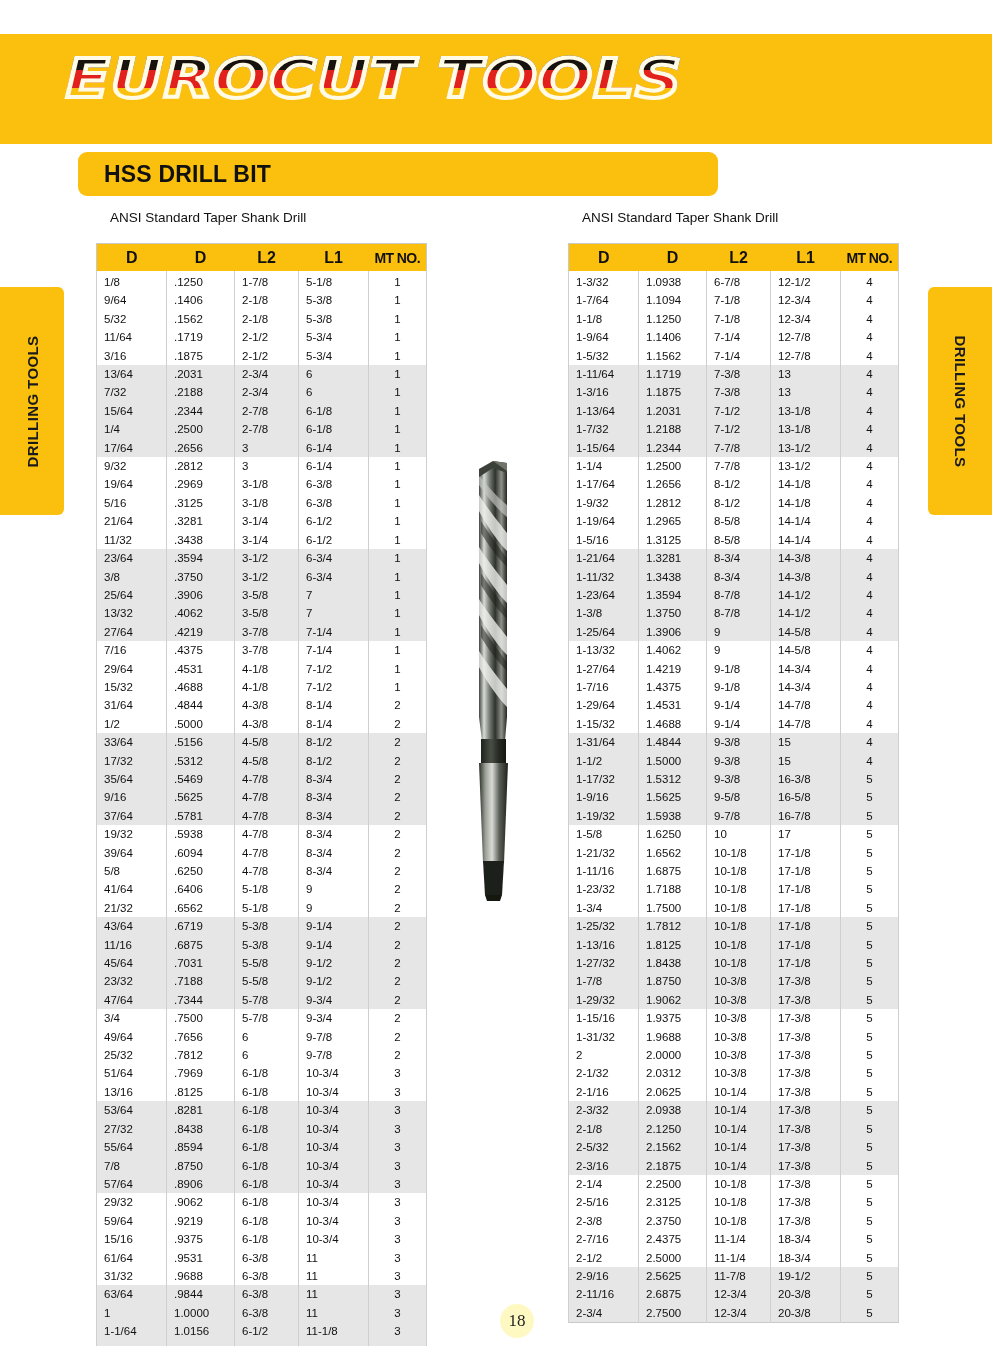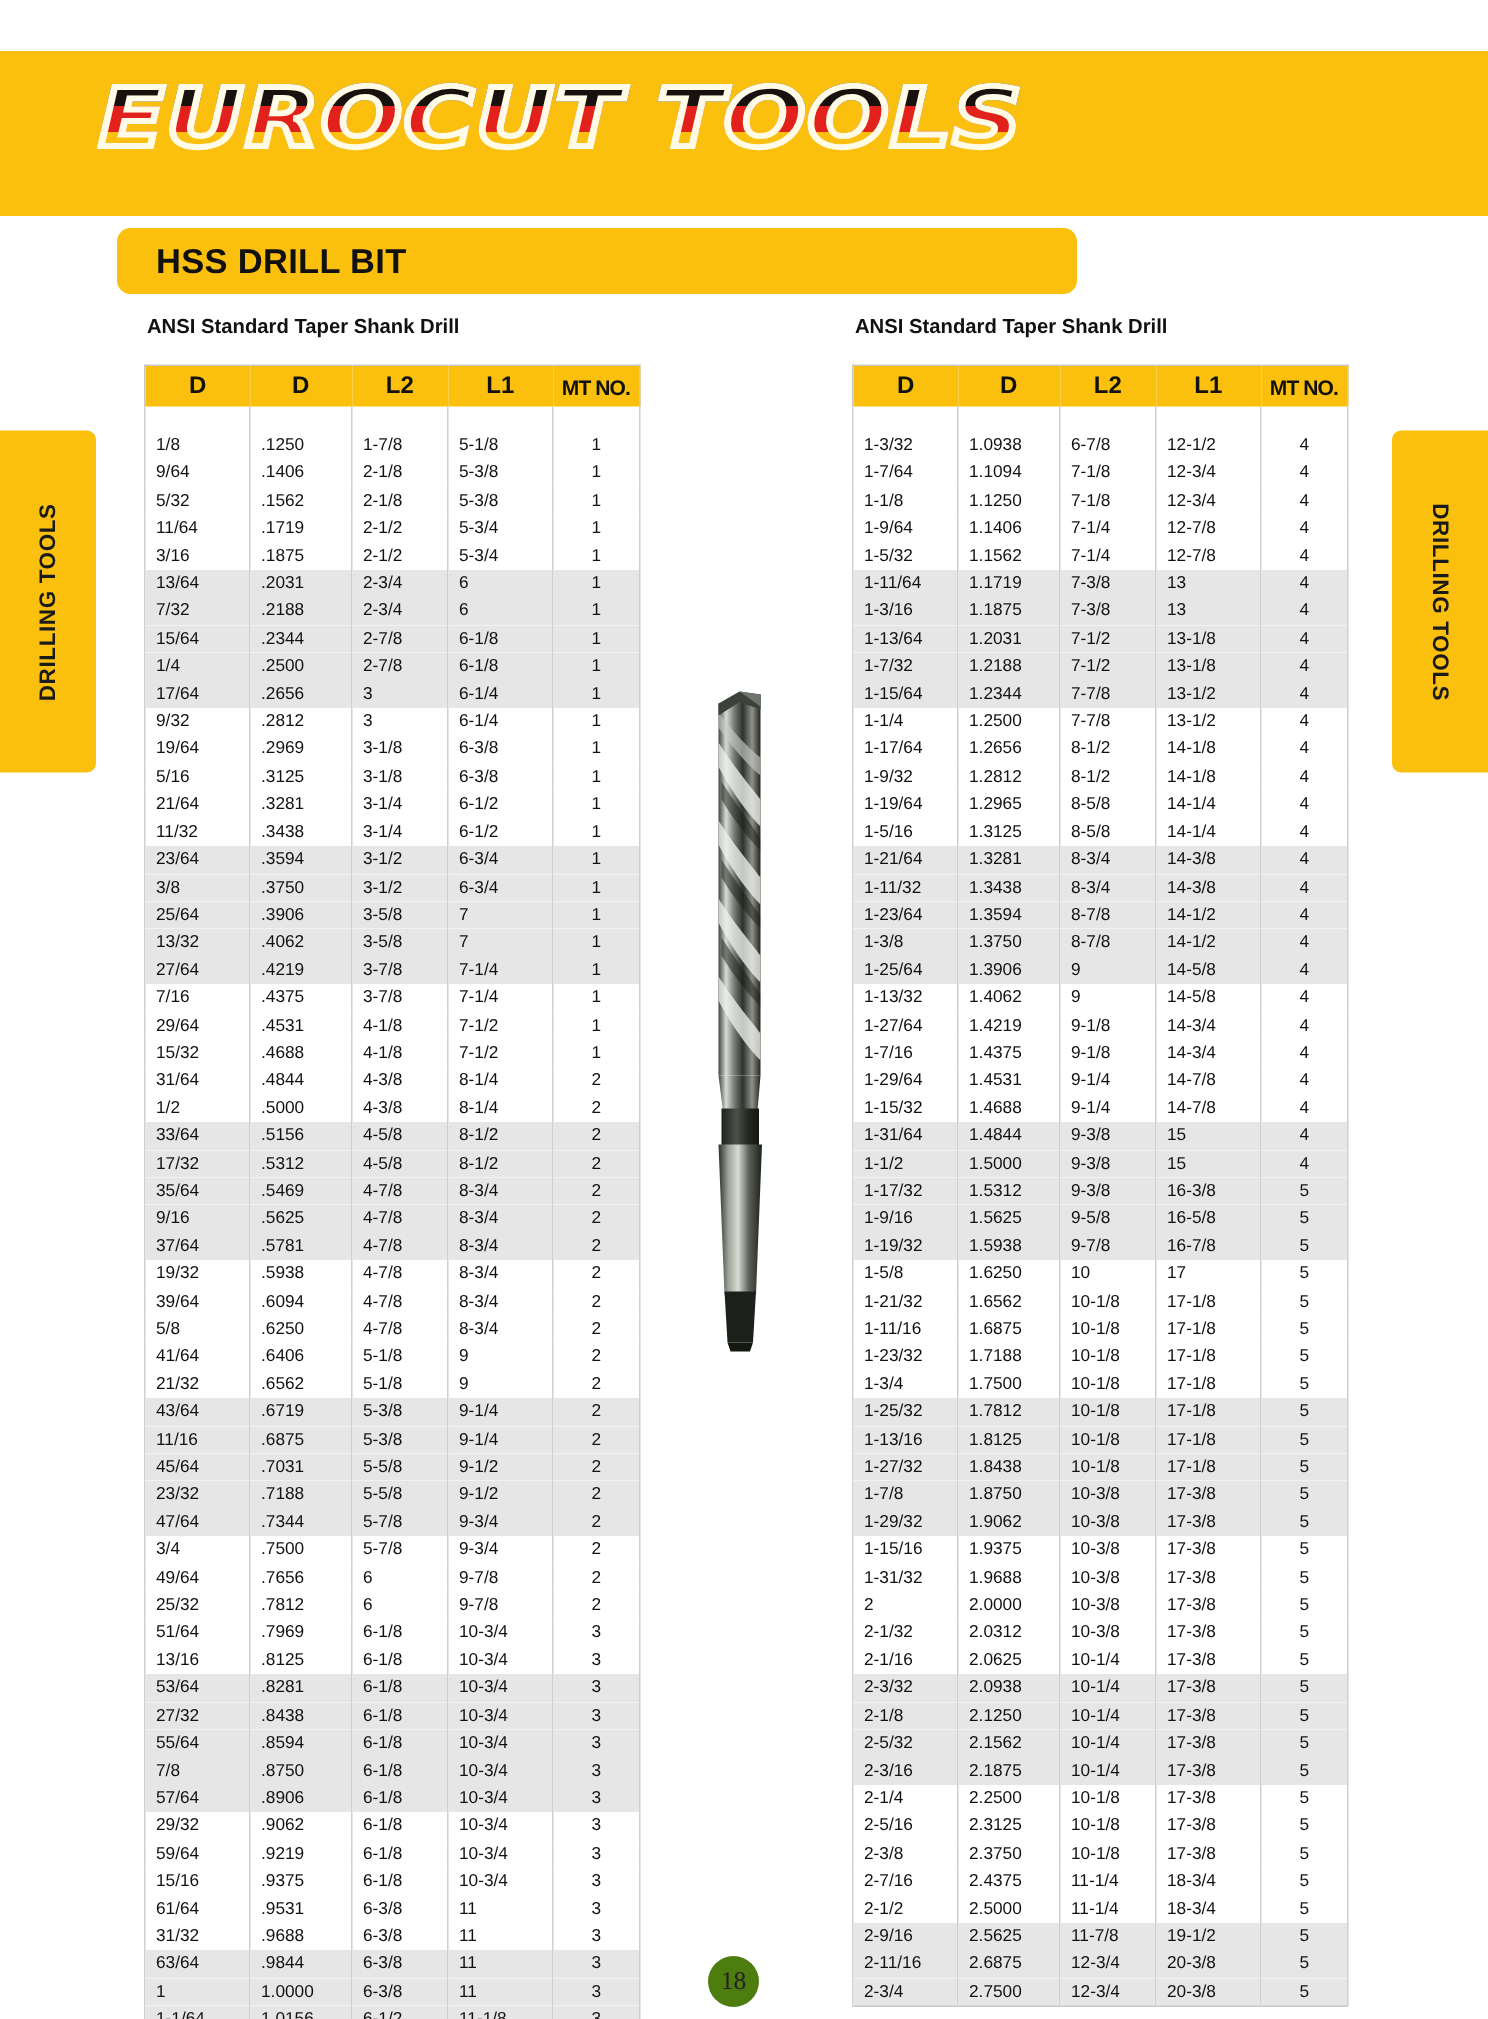--- a/index.html
+++ b/index.html
@@ -101,23 +101,23 @@
     letter-spacing: 0.2px;
   }
 
   
   .table-block { position: absolute; top: 210px; }
   .table-block.left  { left: 96px;  width: 330px; }
   .table-block.right { left: 568px; width: 330px; }
 
   .table-caption {
     font-size: 13.5px;
-    font-weight: bold;
+    font-weight: normal;
     color: #111111;
-    margin: 0 0 18px 2px;
+    margin: 0 0 18px 14px;
   }
 
   table.spec {
     border-collapse: collapse;
     width: 330px;
     table-layout: fixed;
     border: 1px solid #c9c9c9;
     background: #ffffff;
   }
   table.spec col.c-d1 { width: 70px; }
@@ -148,40 +148,40 @@
     border-left: 1px solid #cfcfcf;
     border-right: 1px solid #cfcfcf;
     white-space: nowrap;
     overflow: hidden;
   }
   table.spec tbody td.mt {
     text-align: center;
     padding-left: 0;
   }
   table.spec tbody tr.band td { background: #e6e6e6; }
-  table.spec tbody tr:first-child td { padding-top: 17px; }
+  table.spec tbody tr:first-child td { padding-top: 2px; }
 
   
   .drill-figure {
     position: absolute;
     left: 455px;
     top: 455px;
     width: 90px;
     height: 450px;
   }
 
   
   .page-number {
     position: absolute;
-    left: 472px;
+    left: 500px;
     top: 1304px;
     width: 34px;
     height: 34px;
     border-radius: 50%;
-    background: #4d7c0f;
+    background: #fef9c3;
     display: flex;
     align-items: center;
     justify-content: center;
     font-family: "Liberation Serif", serif;
     font-size: 17px;
     color: #222222;
   }
 </style>
 </head>
 <body>

